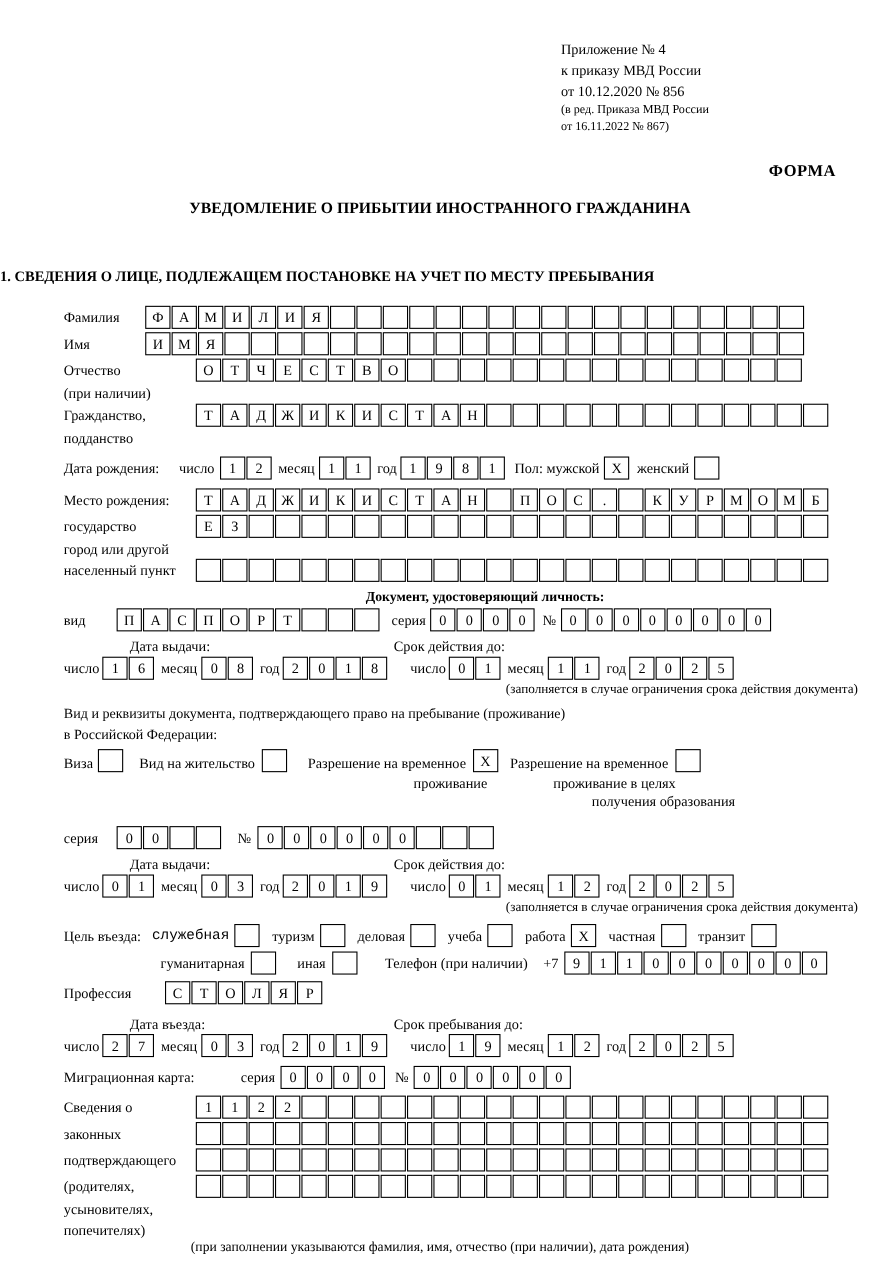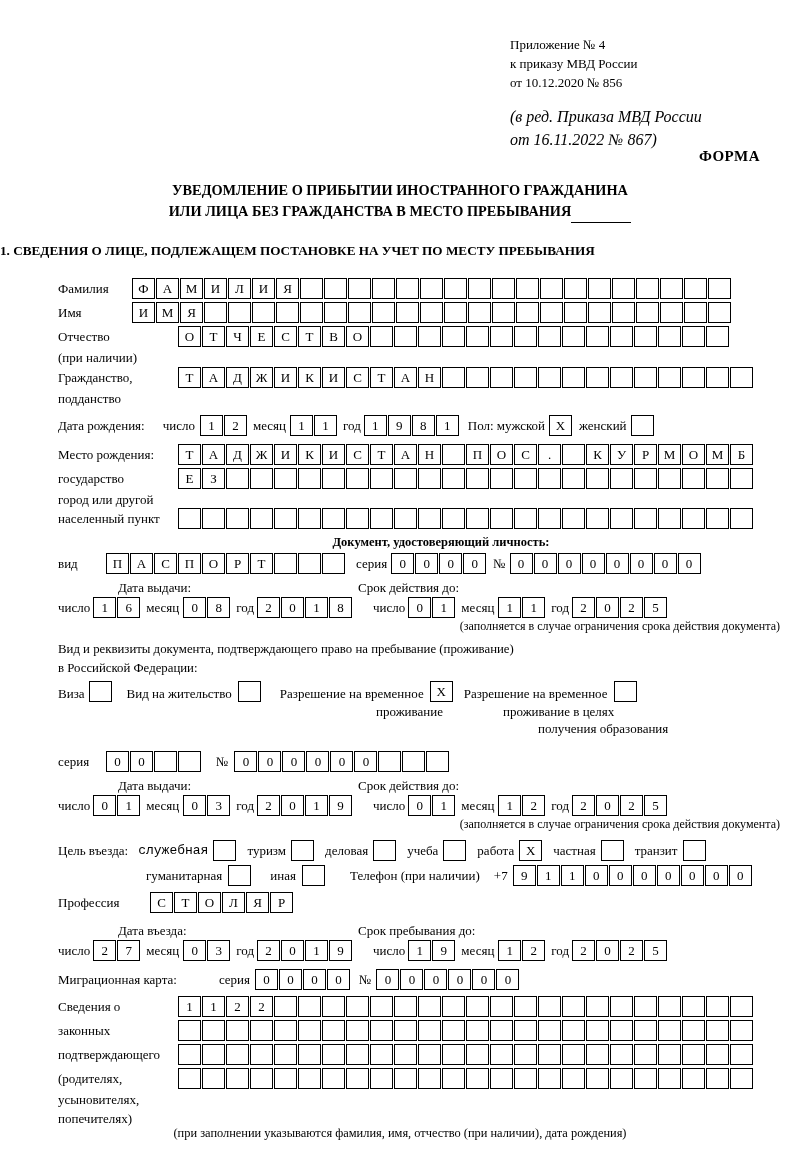--- a/index.html
+++ b/index.html
@@ -1,19 +1,19 @@
 <!DOCTYPE html>
 <html><head>
 <meta charset="utf-8">
 <style>
   html,body{margin:0;padding:0;background:#fff;}
   body{width:800px;height:1163px;font-family:"Liberation Serif",serif;color:#000;position:relative;}
   .page{width:800px;height:1163px;position:relative;box-sizing:border-box;padding:30px 40px;}
   .hdr{position:absolute;right:40px;top:36px;text-align:left;font-size:13px;line-height:1.45;width:250px;}
-  .hdr .blk2{margin-top:12px;font-size:16px;line-height:1.45;font-style:italic;}
+  .hdr .blk2{font-size:11px;line-height:1.45;}
   .forma{position:absolute;right:40px;top:148px;font-weight:bold;font-size:15px;letter-spacing:.5px;}
   .title{position:absolute;left:0;right:0;top:180px;text-align:center;font-weight:bold;font-size:14.3px;line-height:1.5;}
   .title .ln2{display:inline-block;}
   .uline{display:inline-block;border-bottom:1px solid #000;width:60px;vertical-align:bottom;height:13px;}
   .sect1{position:absolute;left:0;right:0;top:243px;text-align:left;font-weight:bold;font-size:13.2px;}
   .form{position:absolute;left:58px;top:278px;right:16px;font-size:13px;}
   .row{display:flex;align-items:center;margin-bottom:3px;}
   .lbl{font-size:13px;white-space:nowrap;}
   .boxes{display:flex;}
   .bx{width:23px;height:21px;border:1px solid #000;margin-right:1px;display:flex;align-items:center;justify-content:center;font-size:13px;font-family:"Liberation Serif",serif;box-sizing:border-box;}
@@ -35,21 +35,20 @@
     <div class="blk2">
       <div>(в ред. Приказа МВД России</div>
       <div>от 16.11.2022 № 867)</div>
     </div>
   </div>
 
   <div class="forma">ФОРМА</div>
 
   <div class="title">
     <div>УВЕДОМЛЕНИЕ О ПРИБЫТИИ ИНОСТРАННОГО ГРАЖДАНИНА</div>
-    <div><span class="ln2">ИЛИ ЛИЦА БЕЗ ГРАЖДАНСТВА В МЕСТО ПРЕБЫВАНИЯ</span><span class="uline"></span></div>
   </div>
 
   <div class="sect1">1. СВЕДЕНИЯ О ЛИЦЕ, ПОДЛЕЖАЩЕМ ПОСТАНОВКЕ НА УЧЕТ ПО МЕСТУ ПРЕБЫВАНИЯ</div>
 
   <div class="form">
 
     <div class="row">
       <div class="lbl" style="width:74px">Фамилия</div>
       <div class="boxes" id="surname-boxes">
           <div class="bx">Ф</div>

